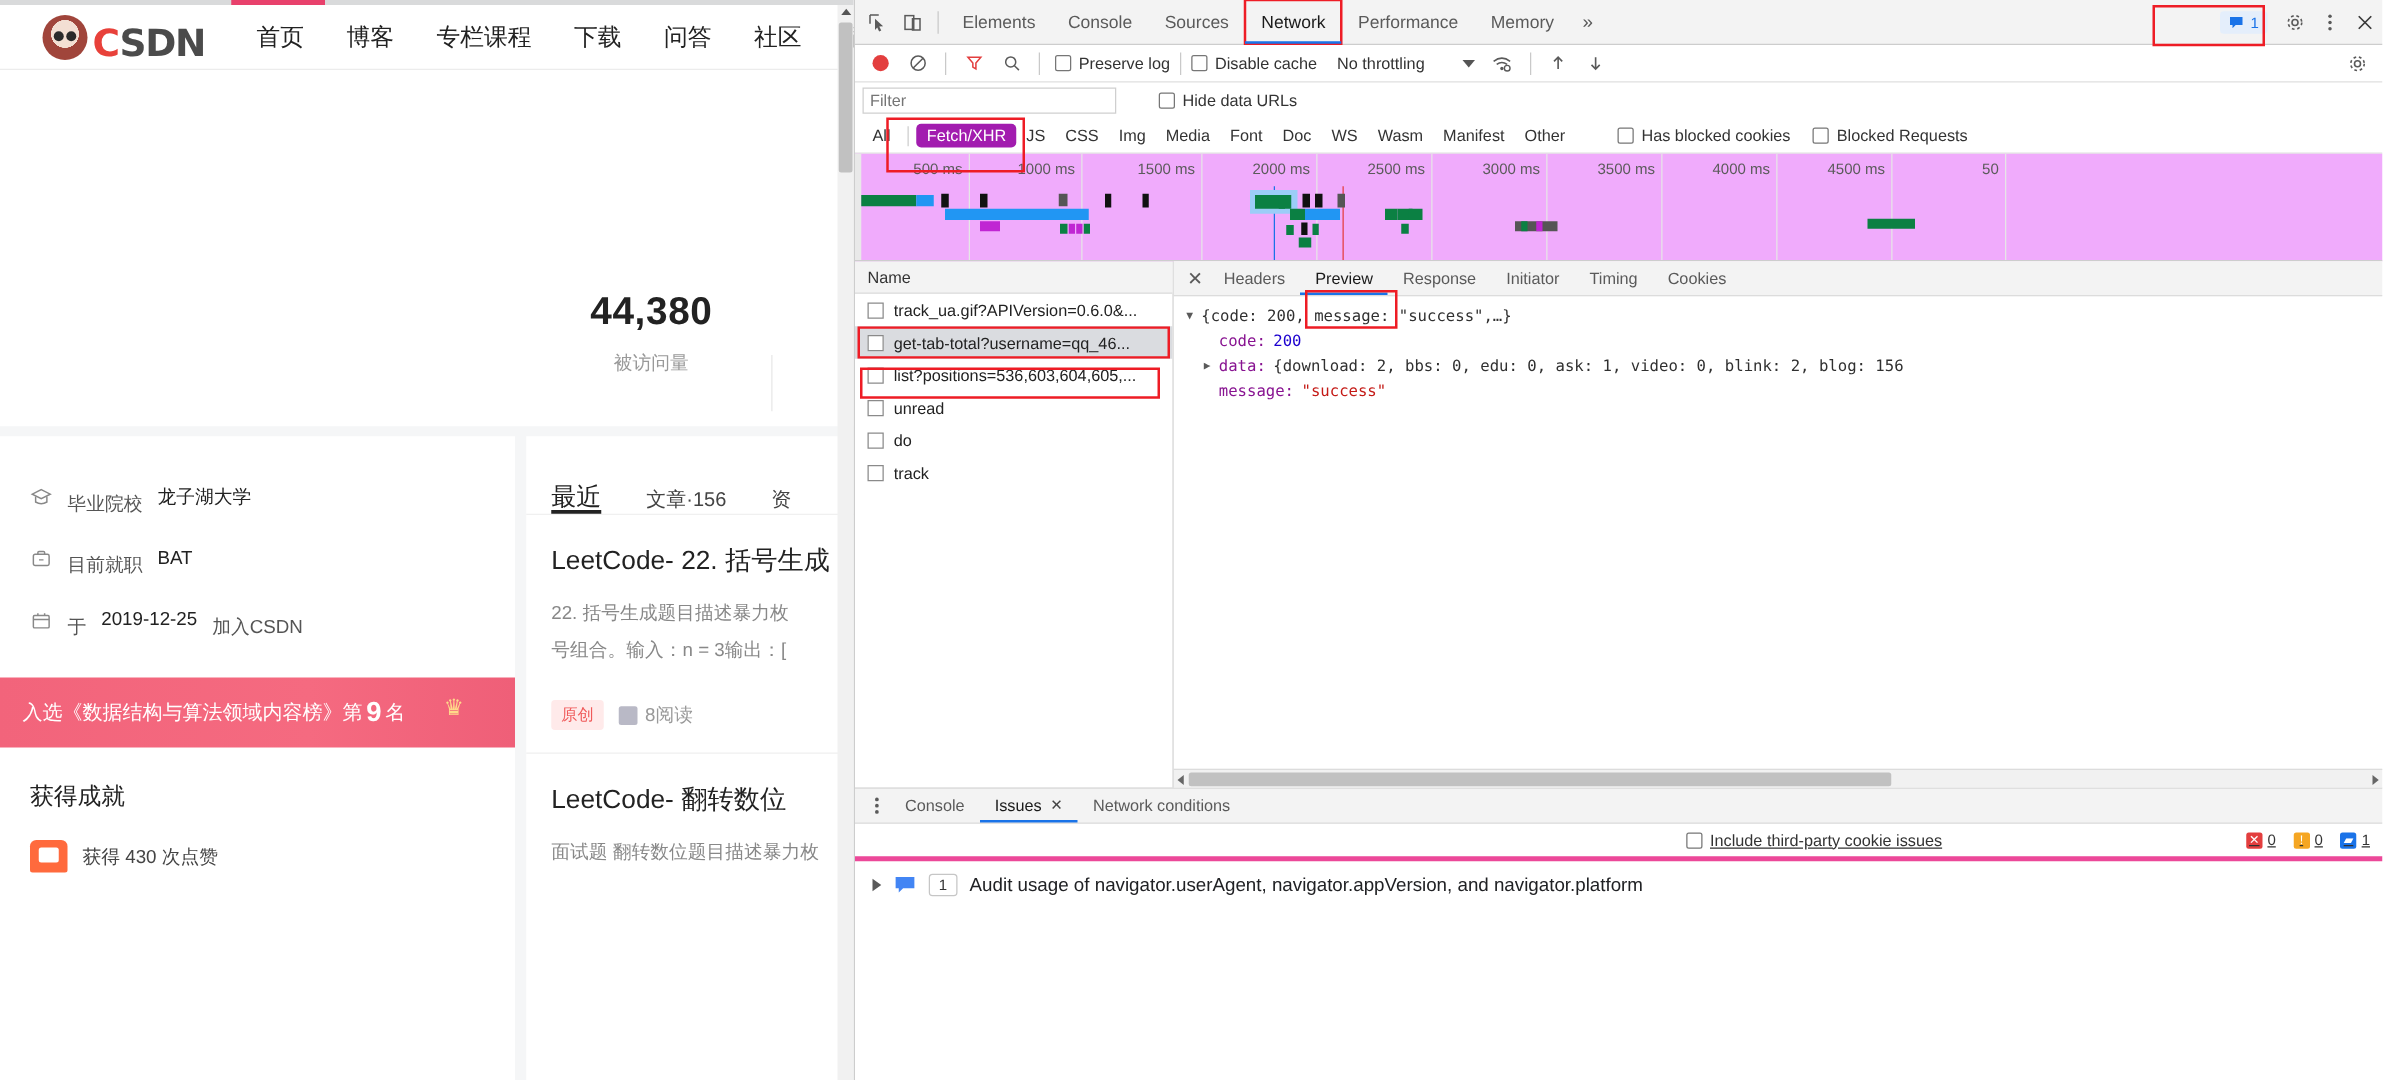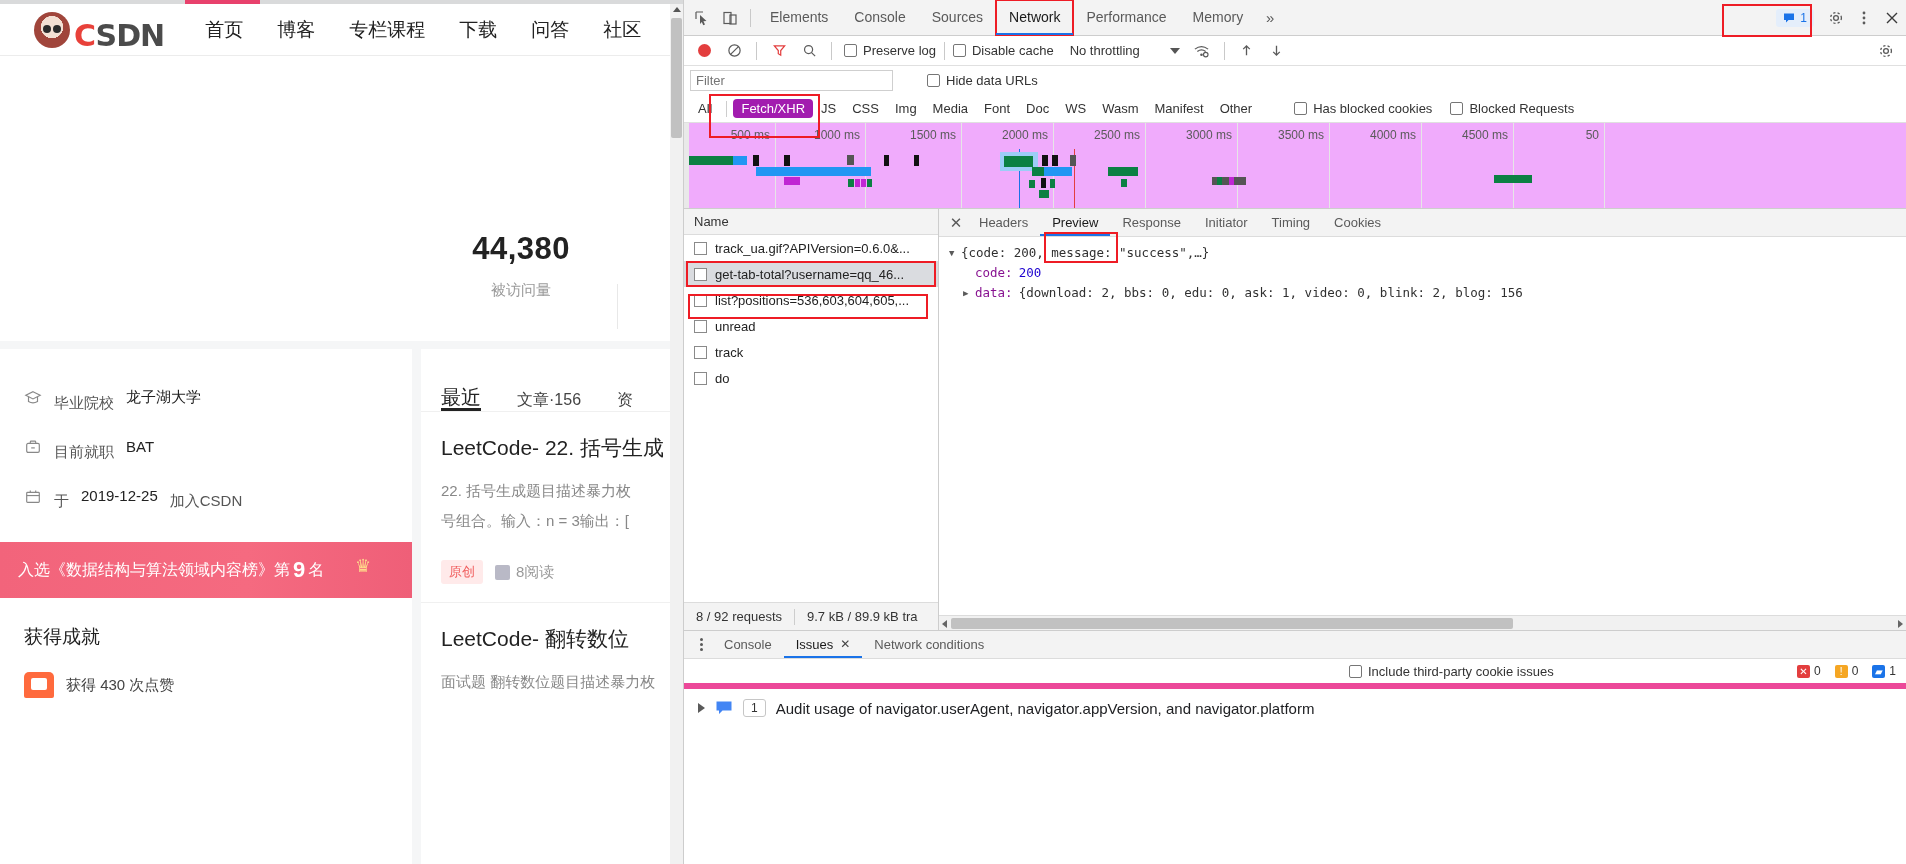--- a/index.html
+++ b/index.html
@@ -342,21 +342,21 @@
     align-items: center; gap: 7px; white-space: nowrap;
   }
   .dw-tab.selected { color: #1a1a1a; }
   .dw-tab.selected::after {
     content: ""; position: absolute; left: 0; right: 0; bottom: 0; height: 2px;
     background: #1a73e8;
   }
   .dw-tab .x { font-size: 12px; color: #444; }
   .dw-optionsrow {
     height: 30px; display: flex; align-items: center; justify-content: flex-end;
-    gap: 14px; padding: 0 10px; border-bottom: 6px solid #ec4899; flex: 0 0 30px;
+    gap: 14px; padding: 0 10px; border-bottom: 4px solid #ec4899; flex: 0 0 30px; text-decoration: underline;
   }
   .dw-badge {
     display: flex; align-items: center; gap: 4px; font-size: 12px; color: #333;
   }
   .dw-badge .sq {
     width: 13px; height: 13px; border-radius: 2px; display: flex;
     align-items: center; justify-content: center; color: #fff; font-size: 10px;
   }
   .dw-issuerow {
     display: flex; align-items: center; gap: 10px; padding: 10px 10px;
@@ -719,31 +719,26 @@
           <div class="nl-row">
             <span class="rowbox"></span>
             <span>list?positions=536,603,604,605,...</span>
           </div>
           <div class="nl-row">
             <span class="rowbox"></span>
             <span>unread</span>
           </div>
           <div class="nl-row">
             <span class="rowbox"></span>
-            <span>track</span>
+            <span>do</span>
           </div>
           <div class="nl-row">
             <span class="rowbox"></span>
-            <span>do</span>
-          </div>
-        </div>
-        <div class="nl-status">
-          <span class="seg">8 / 92 requests</span>
-          <span class="div"></span>
-          <span class="seg">9.7 kB / 89.9 kB tra</span>
+            <span>track</span>
+          </div>
         </div>
       </div>
 
       <div class="nt-detail">
         <div class="nd-tabbar">
           <div class="nd-close">✕</div>
           <div class="nd-tab">Headers</div>
           <div class="nd-tab selected highlight-box">Preview</div>
           <div class="nd-tab">Response</div>
           <div class="nd-tab">Initiator</div>
@@ -758,20 +753,24 @@
           </div>
           <div class="jline" style="padding-left:26px;">
             <span class="jkey">code:</span>
             <span class="jnum" style="margin-left:6px;">200</span>
           </div>
           <div class="jline" style="padding-left:14px;">
             <span class="jarrow">▶</span>
             <span class="jkey">data:</span>
             <span class="jpunct" style="margin-left:6px;">{download: 2, bbs: 0, edu: 0, ask: 1, video: 0, blink: 2, blog: 156</span>
           </div>
+          <div class="jline" style="padding-left:26px;">
+            <span class="jkey">message:</span>
+            <span class="jstr" style="margin-left:6px;">"success"</span>
+          </div>
         </div>
 
         <div class="nd-hscroll">
           <div class="arr l"></div>
           <div class="thumb"></div>
           <div class="arr r"></div>
         </div>
       </div>
     </div>
 

